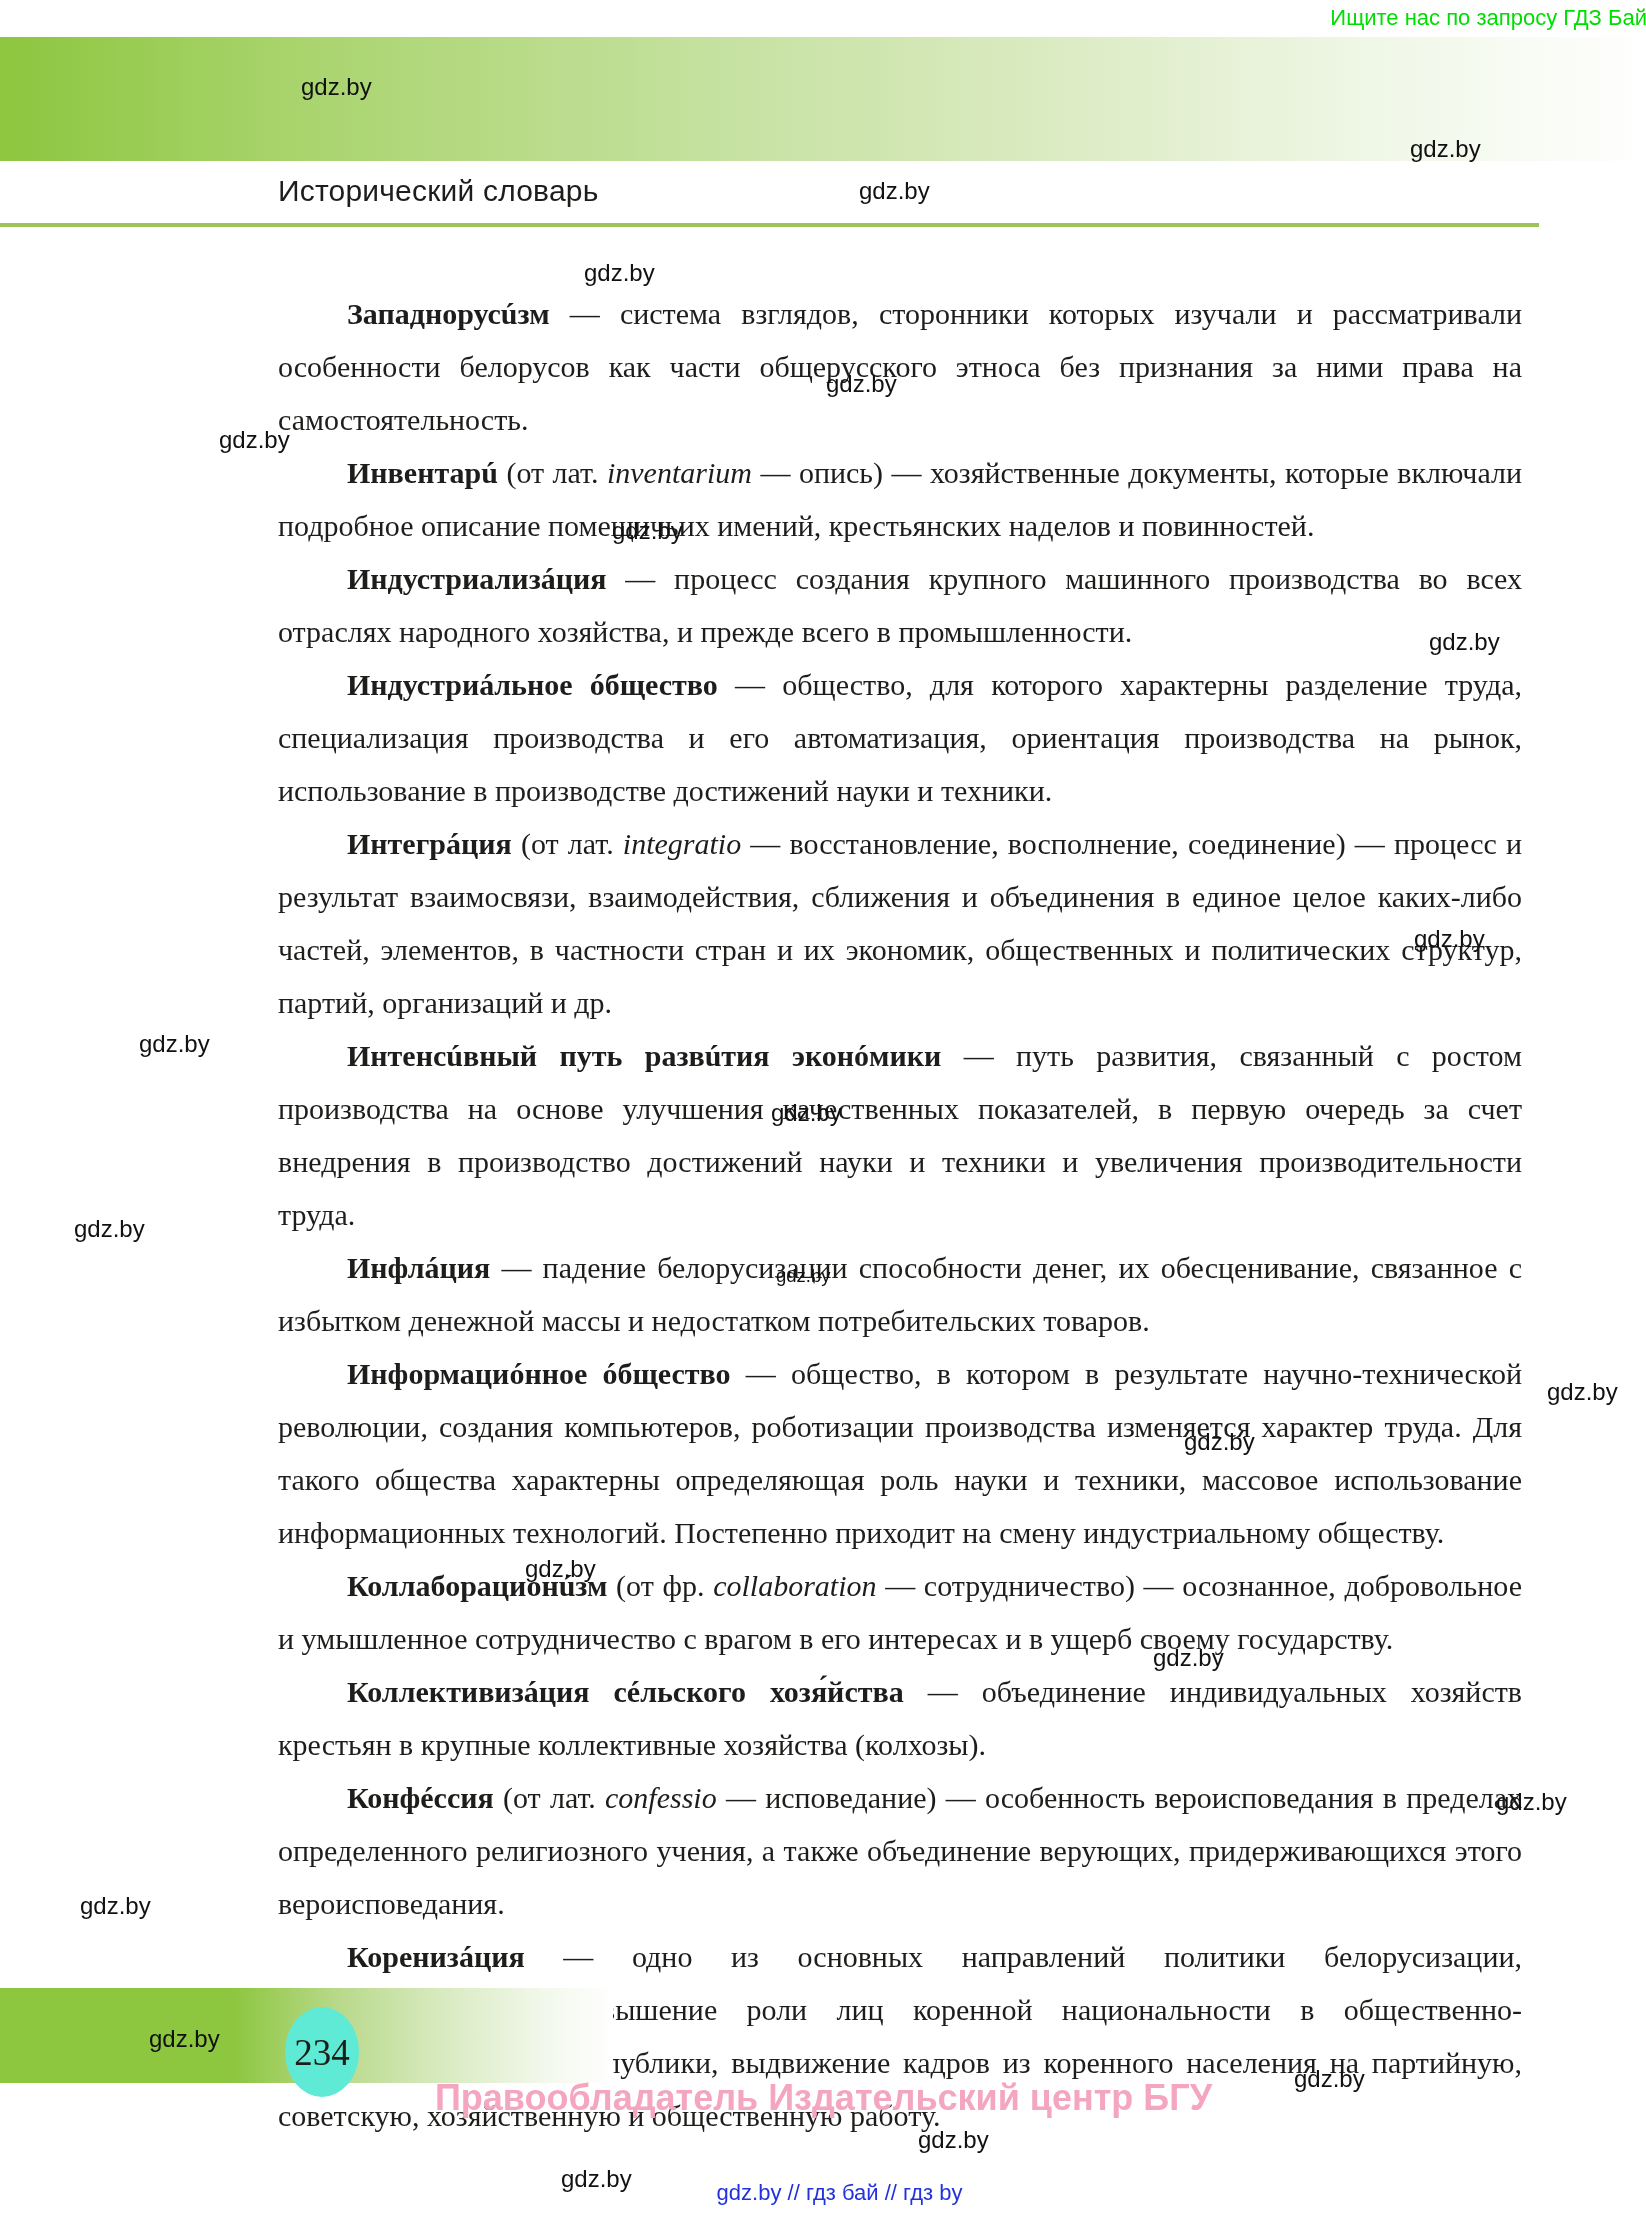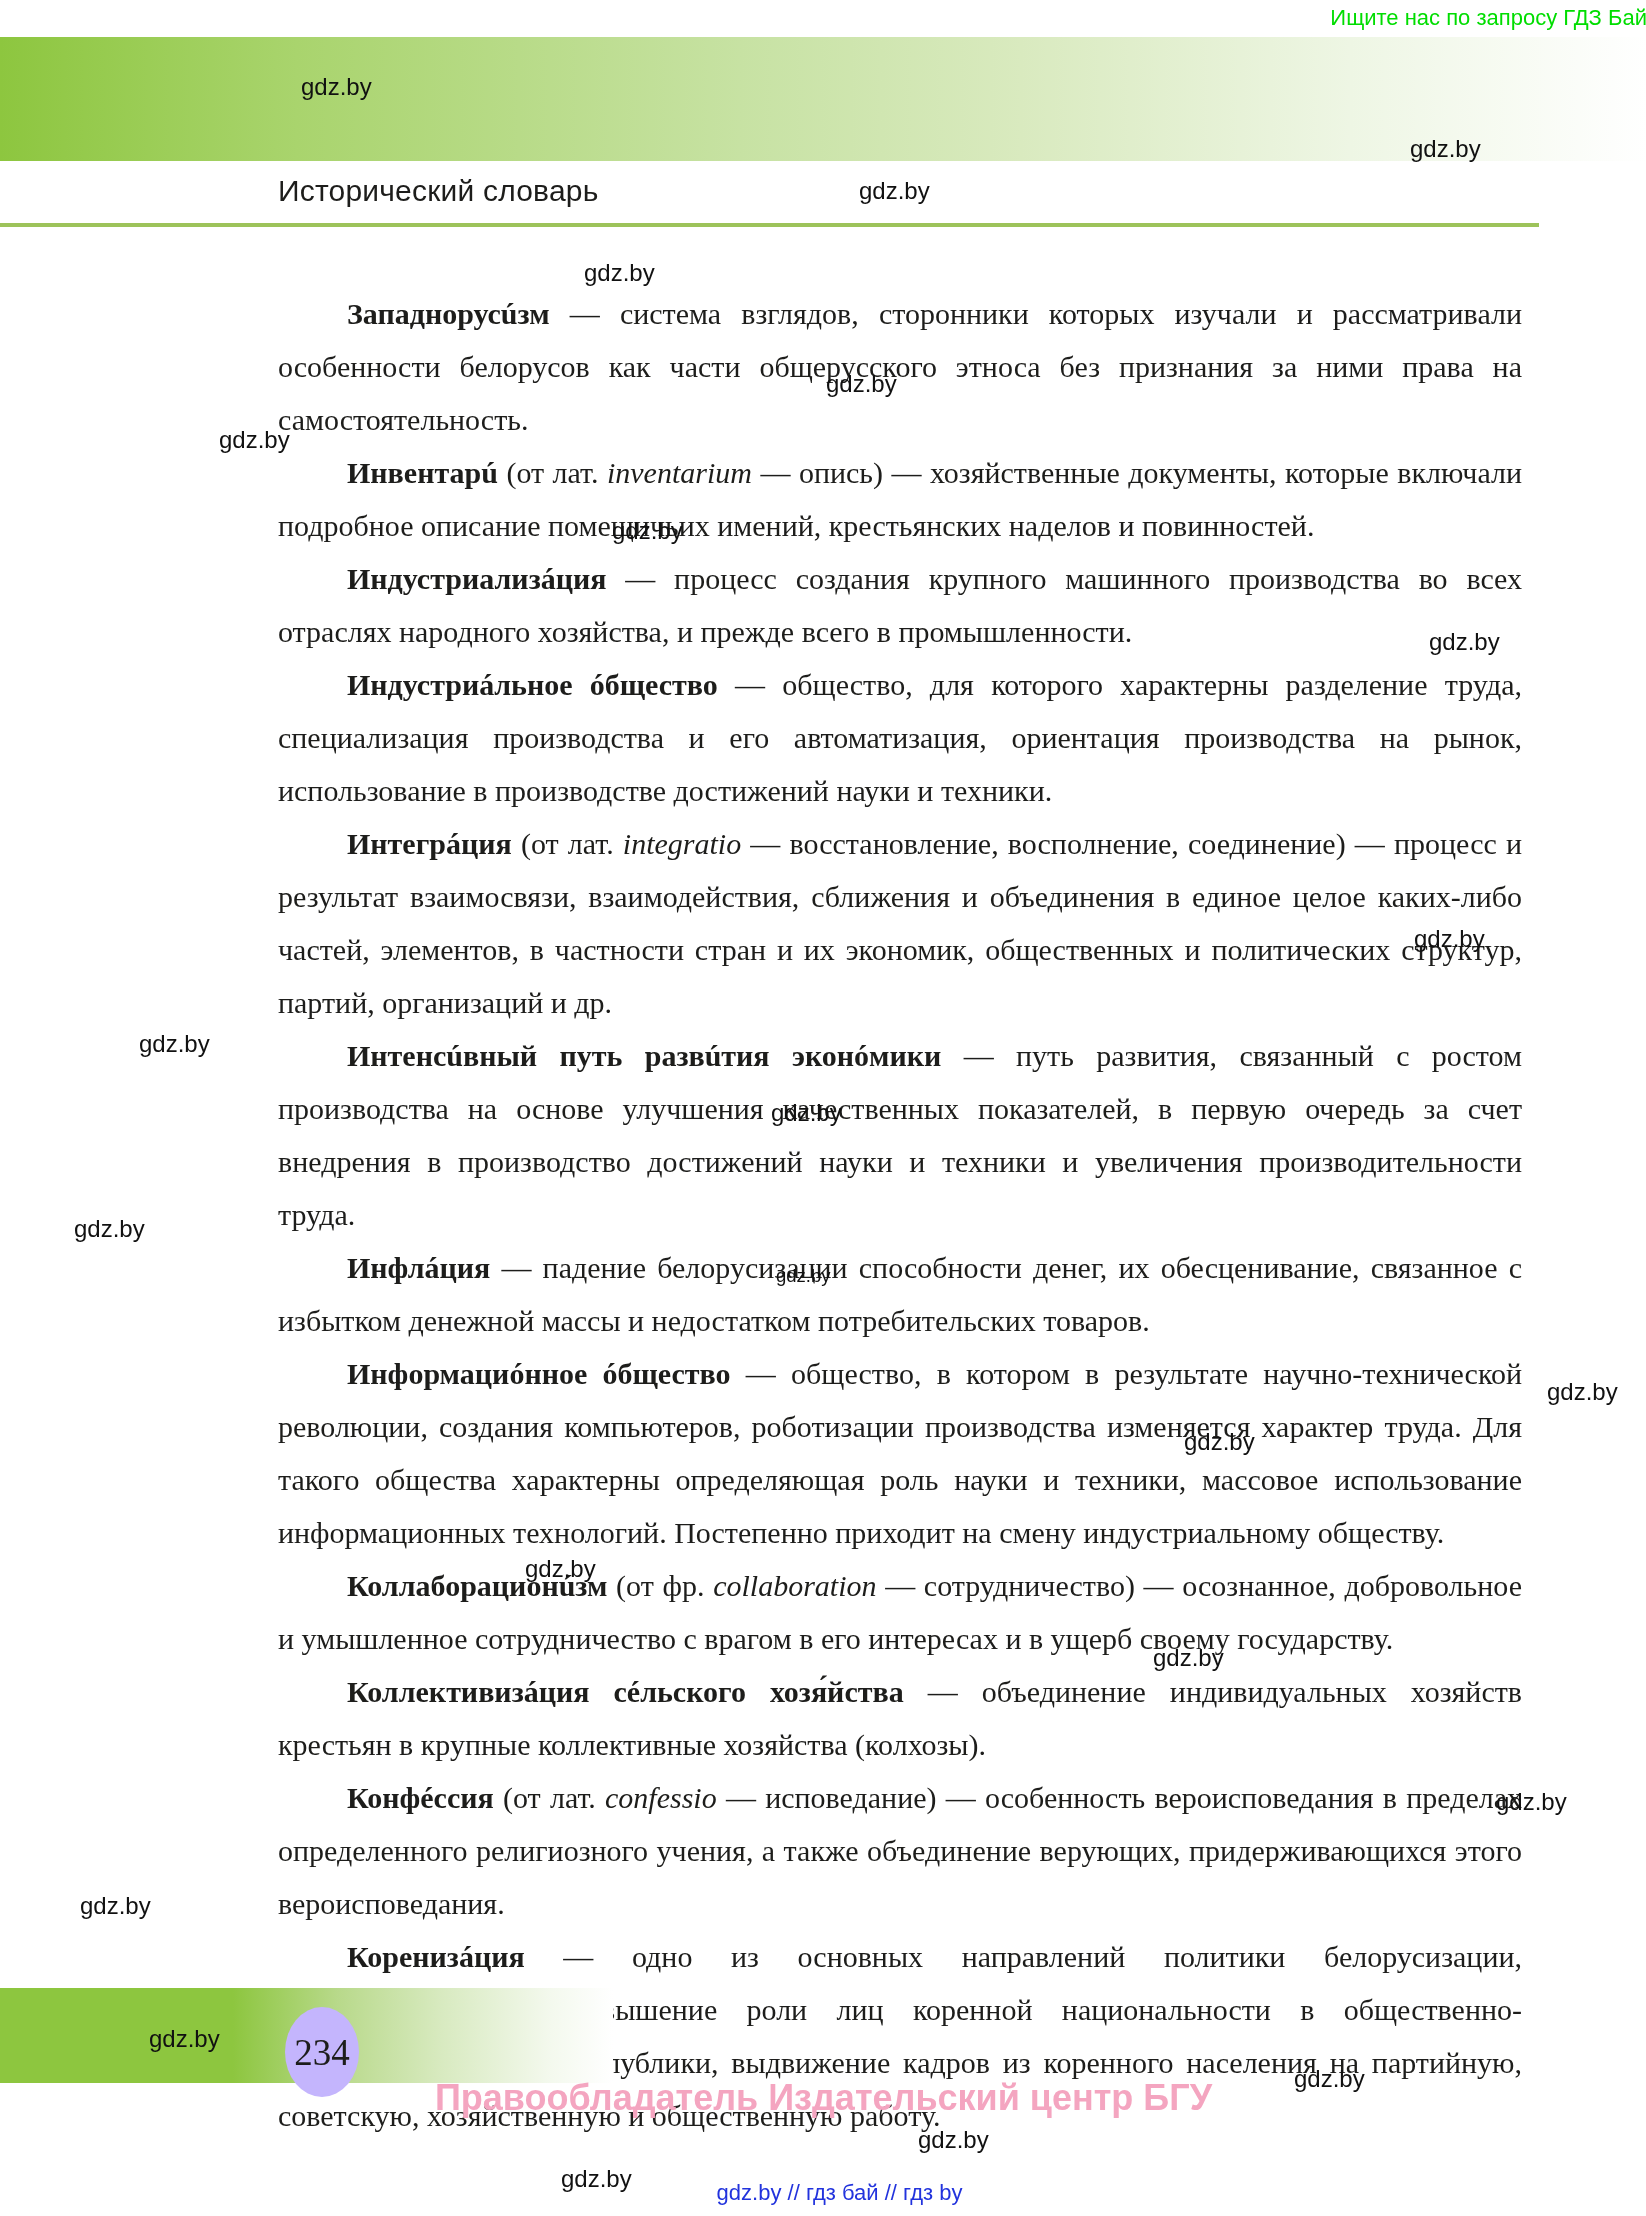--- a/index.html
+++ b/index.html
@@ -37,21 +37,21 @@
     position:absolute; font-family:"Liberation Sans", sans-serif; font-size:24px;
     color:#111; white-space:nowrap;
   }
   .wm.small { font-size:18.5px; }
   .footer-band {
     position:absolute; left:0; top:1988px; width:613px; height:95px;
     background:linear-gradient(to right, #8dc63f 0%, #8dc63f 38%, #b8d98a 55%, #d8eac0 72%, #f4f9ee 90%, #ffffff 100%);
   }
   .page-circle {
     position:absolute; left:285px; top:2007px; width:74px; height:90px;
-    background:#c4b5fd; border-radius:50%;
+    background:#5eead4; border-radius:50%;
     display:flex; align-items:center; justify-content:center;
     font-size:37px; color:#1d1d1b;
   }
   .copyright {
     position:absolute; left:0; width:1647px; top:2077px; text-align:center;
     font-family:"Liberation Sans", sans-serif; font-size:36px; color:#f4a5c0;font-weight:bold;
   }
   .bottom-links {
     position:absolute; left:0; width:1647px; top:2208px; transform:translateY(-100%);
     text-align:center; font-family:"Liberation Sans", sans-serif; font-size:22px; color:#2233dd;

